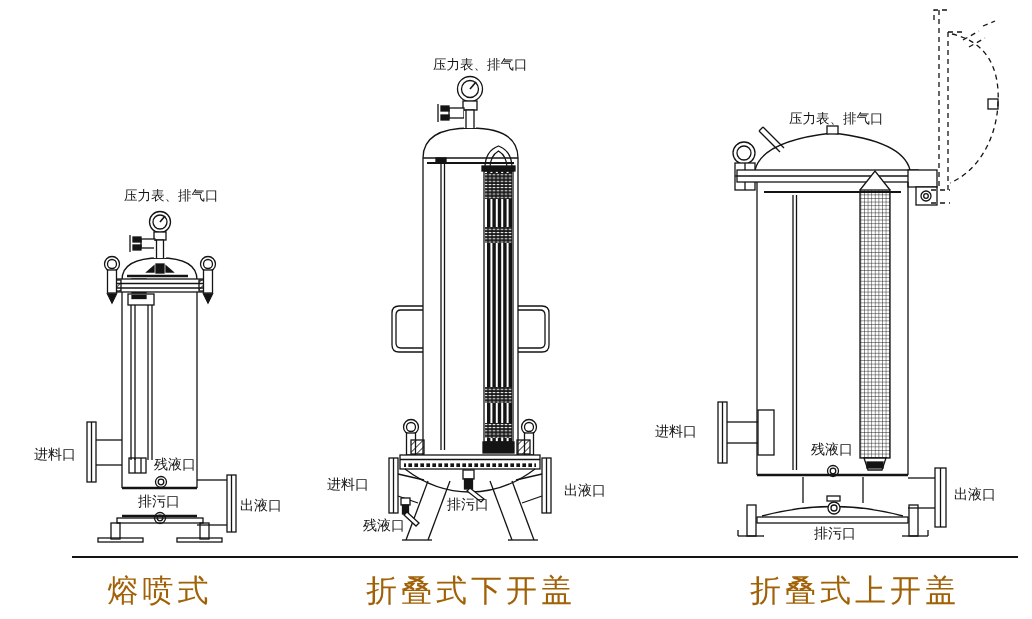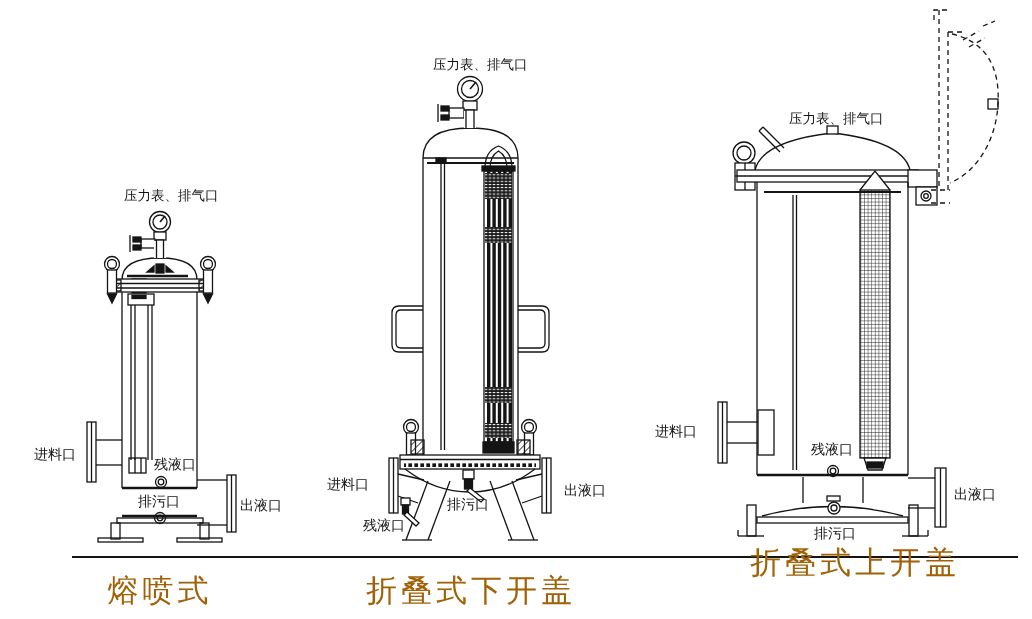--- a/index.html
+++ b/index.html
@@ -303,15 +303,15 @@
 
   <div class="lbl small" style="left:789px;top:110px;">压力表、排气口</div>
   <div class="lbl" style="left:655px;top:423px;">进料口</div>
   <div class="lbl" style="left:811px;top:441px;">残液口</div>
   <div class="lbl" style="left:814px;top:525px;">排污口</div>
   <div class="lbl" style="left:954px;top:486px;">出液口</div>
 
   <div class="baseline"></div>
   <div class="caption" style="left:100px;top:570px;width:120px;">熔喷式</div>
   <div class="caption" style="left:366px;top:570px;width:200px;text-align:right;">折叠式下开盖</div>
-  <div class="caption" style="left:750px;top:542px;width:200px;">折叠式上开盖</div>
+  <div class="caption" style="left:750px;top:570px;width:200px;">折叠式上开盖</div>
 
 </div>
 
 </body></html>

